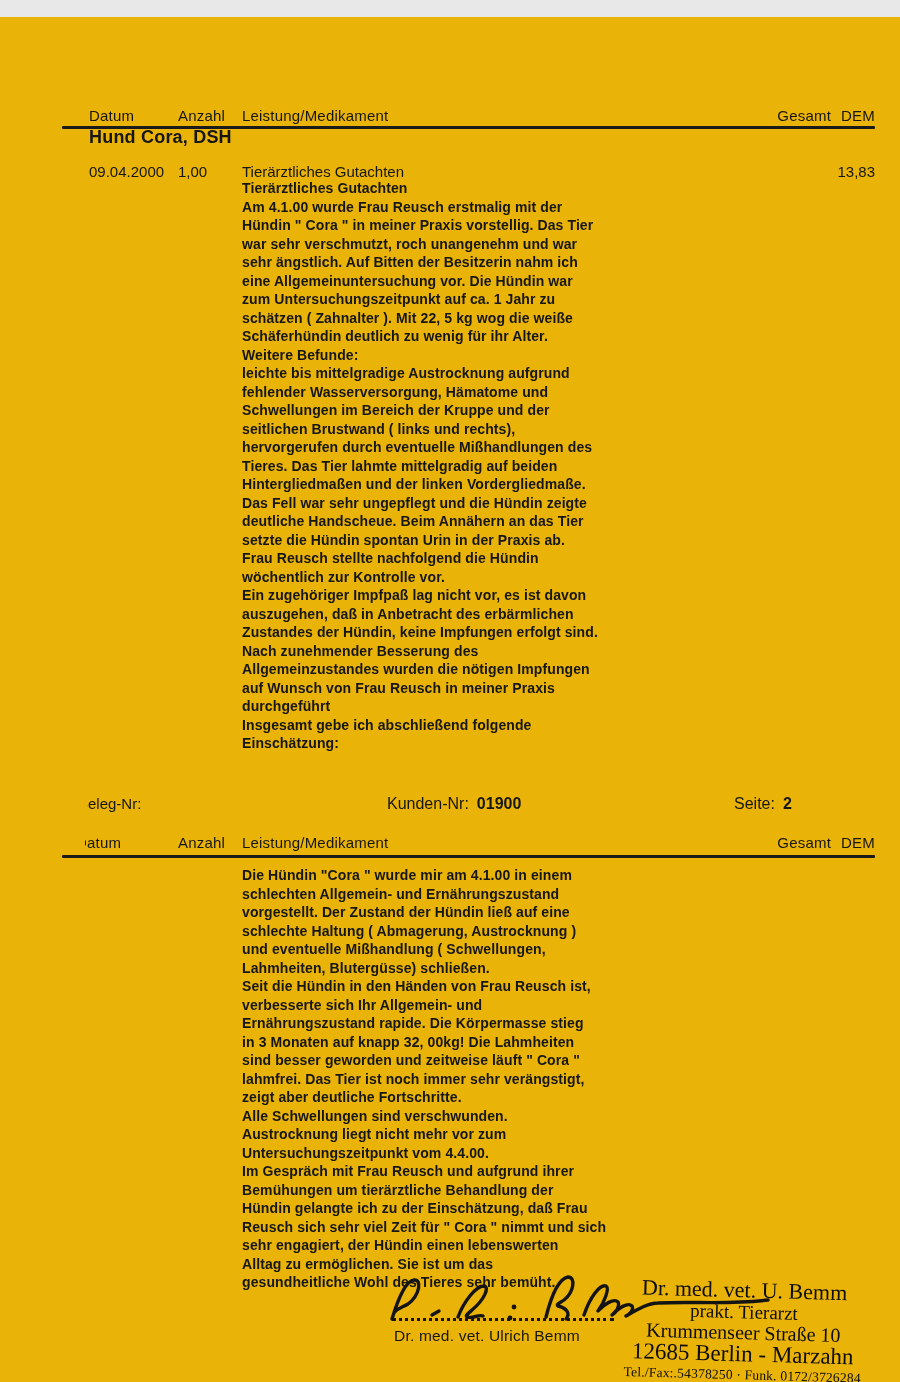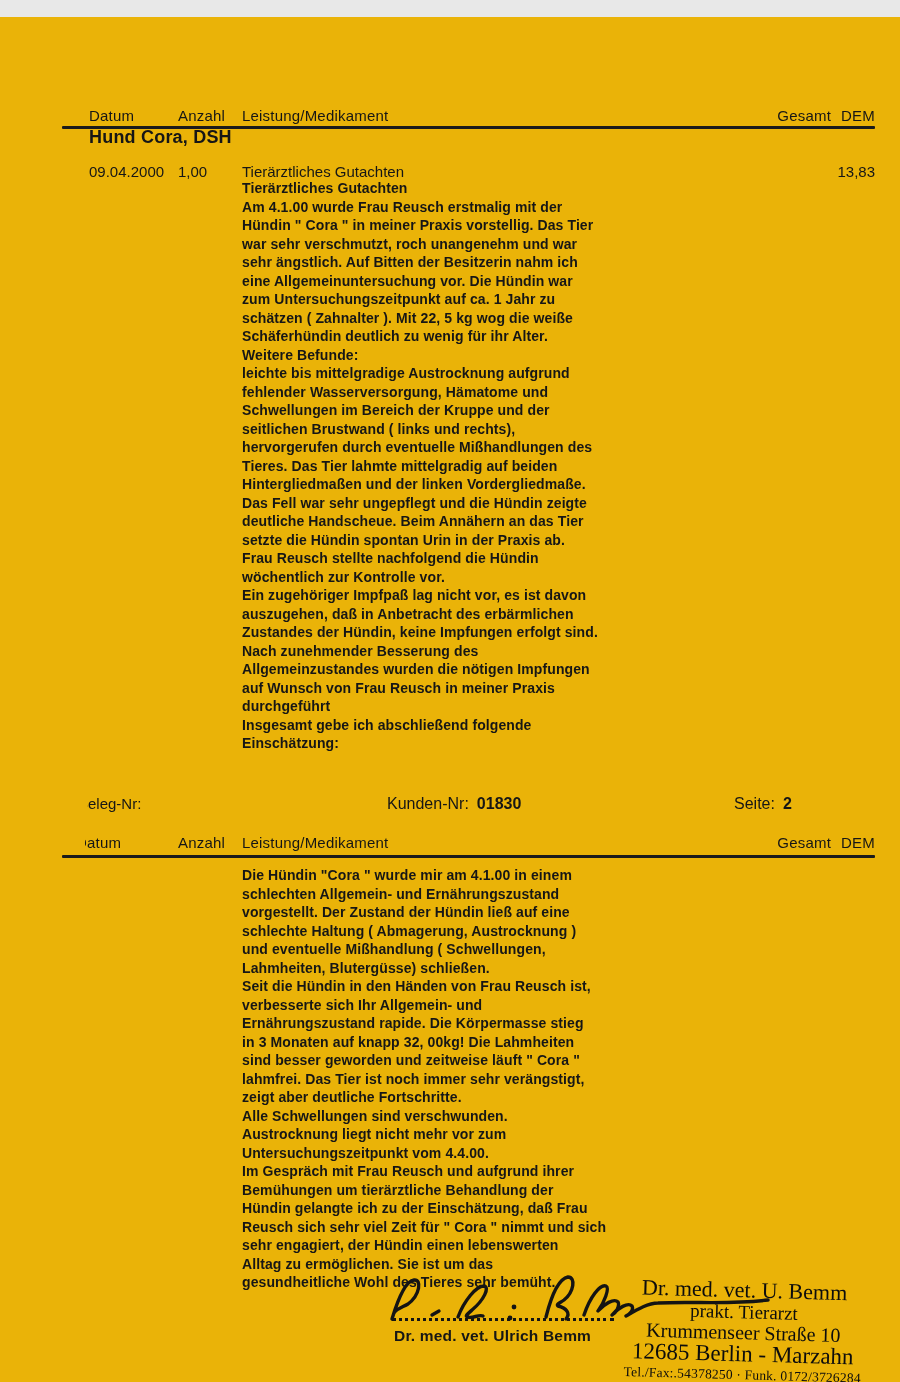--- a/index.html
+++ b/index.html
@@ -17,21 +17,21 @@
     font-size:14px;font-weight:700;line-height:18.5px;
     white-space:pre-line;letter-spacing:.1px;width:480px;
   }
   .clip{overflow:hidden;display:inline-block;white-space:nowrap;}
   .clip > span{display:inline-block;}
   .bold{font-weight:700;}
   .pair{display:flex;gap:8px;font-size:16px;}
   .right{}
   .totalhdr{display:flex;gap:10px;justify-content:flex-start;}
   .dotline{border-top:3px dotted #141414;}
-  .sig-name{font-size:15.5px;font-weight:700;letter-spacing:.2px;}
+  .sig-name{font-size:15.5px;font-weight:400;letter-spacing:.2px;}
   .stamp{
     width:310px;text-align:center;font-family:"Liberation Serif",serif;
     color:#0d0d0d;transform:rotate(1.6deg);transform-origin:left top;
   }
   .stamp .l1{font-size:22px;line-height:25px;}
   .stamp .l2{font-size:19px;line-height:20px;}
   .stamp .l3{font-size:20px;line-height:20px;}
   .stamp .l4{font-size:23px;line-height:24px;}
   .stamp .l5{font-size:13.5px;line-height:17px;letter-spacing:.2px;}
   svg{display:block;}
@@ -87,21 +87,21 @@
 auf Wunsch  von Frau Reusch in meiner Praxis
 durchgeführt
 Insgesamt gebe ich abschließend folgende
 Einschätzung:</div>
 
   <div class="abs clip" style="left:87px;top:778px;width:70px;font-size:15px;">
     <span style="margin-left:-9px;">Beleg-Nr:</span>
   </div>
   <div class="abs pair" style="left:387px;top:778px;">
     <span>Kunden-Nr:</span>
-    <span class="bold">01830</span>
+    <span class="bold">01900</span>
   </div>
   <div class="abs pair" style="left:734px;top:778px;">
     <span>Seite:</span>
     <span class="bold">2</span>
   </div>
 
   <div class="abs clip hdr" style="left:85px;top:817px;width:60px;">
     <span style="margin-left:-9px;">Datum</span>
   </div>
   <div class="abs hdr" style="left:178px;top:817px;">Anzahl</div>

